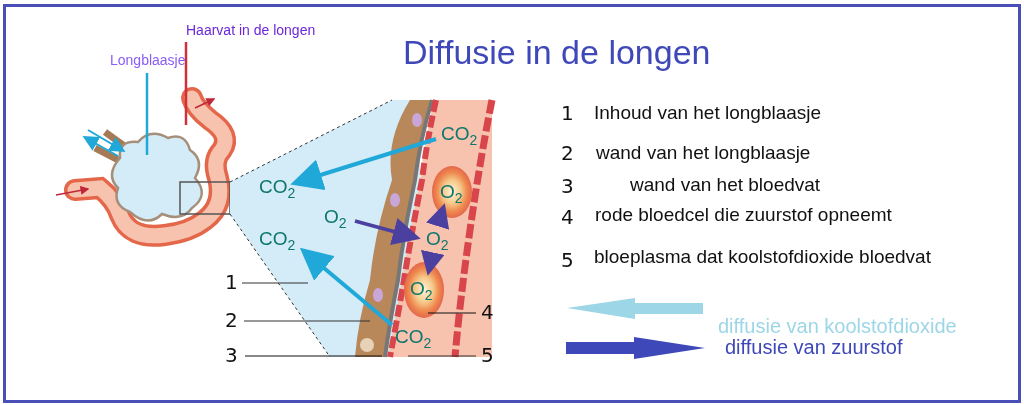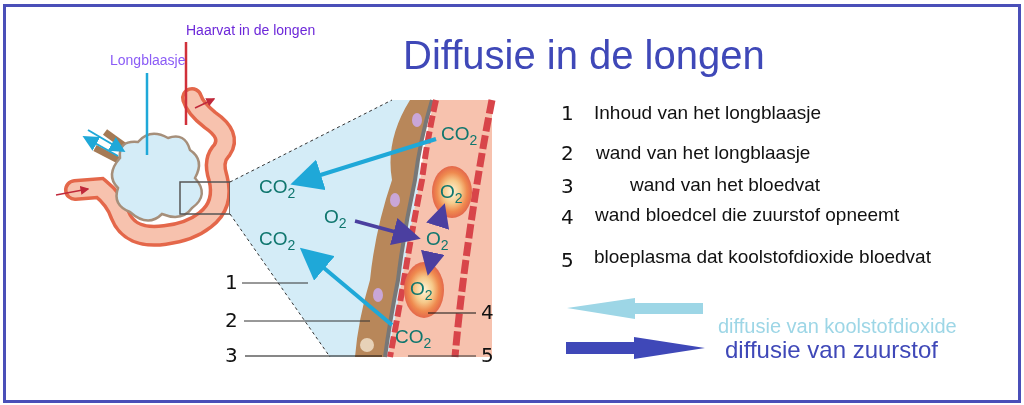--- a/index.html
+++ b/index.html
@@ -1,28 +1,28 @@
 <!DOCTYPE html>
 <html><head>
 <meta charset="utf-8">
 <style>
   html, body { margin:0; padding:0; background:#ffffff; }
   body { width:1024px; height:405px; position:relative; overflow:hidden; font-family:"Liberation Sans", sans-serif; }
   .frame { position:absolute; left:3px; top:4px; width:1012px; height:393px; border:3px solid #4a4fb8; box-sizing:content-box; }
   .abs { position:absolute; white-space:nowrap; }
-  .title { left:403px; top:33px; font-size:40px; color:#3f48b8; }
+  .title { left:403px; top:33px; font-size:34px; color:#3f48b8; }
   .lbl-long { left:77px; top:52px; font-size:14px; color:#8b5cf6;margin-left:33px; }
   .lbl-haar { left:186px; top:22px; font-size:14px; color:#6d28d9; }
   .legend-num { font-size:20px; color:#111; font-family:"DejaVu Sans", sans-serif; }
   .legend-txt { font-size:19px; color:#111; }
   .dia-num { font-size:20px; color:#111; font-family:"DejaVu Sans", sans-serif; }
   .chem { font-size:19px; color:#0f766e; }
   .chem sub { font-size:14px; vertical-align:-5px; }
   .key-co2 { left:718px; top:294px; font-size:20px; color:#9dd6e6;margin-top:21px; }
-  .key-o2  { left:725px; top:336px; font-size:24px; color:#3f48b8; }
+  .key-o2  { left:725px; top:336px; font-size:20px; color:#3f48b8; }
   svg { position:absolute; left:0; top:0; }
 </style>
 </head>
 <body>
 
 <div class="frame"></div>
 
 <svg width="1024" height="405">
   <defs>
     <marker id="ahCyan" markerWidth="8" markerHeight="8" refX="6" refY="4" orient="auto">
@@ -120,19 +120,19 @@
 <div class="abs dia-num" style="left:481px;top:343px;">5</div>
 
 <div>
   <div class="abs legend-num" style="left:561px;top:101px;">1</div>
   <div class="abs legend-txt" style="left:594px;top:102px;">Inhoud van het longblaasje</div>
   <div class="abs legend-num" style="left:561px;top:141px;">2</div>
   <div class="abs legend-txt" style="left:596px;top:142px;">wand van het longblaasje</div>
   <div class="abs legend-num" style="left:561px;top:174px;">3</div>
   <div class="abs legend-txt" style="left:630px;top:174px;">wand van het bloedvat</div>
   <div class="abs legend-num" style="left:561px;top:205px;">4</div>
-  <div class="abs legend-txt" style="left:595px;top:204px;">wand bloedcel die zuurstof opneemt</div>
+  <div class="abs legend-txt" style="left:595px;top:204px;">rode bloedcel die zuurstof opneemt</div>
   <div class="abs legend-num" style="left:561px;top:248px;">5</div>
   <div class="abs legend-txt" style="left:594px;top:246px;">bloeplasma dat koolstofdioxide bloedvat</div>
 </div>
 
 <div class="abs key-co2">diffusie van koolstofdioxide</div>
 <div class="abs key-o2">diffusie van zuurstof</div>
 
 </body></html>

